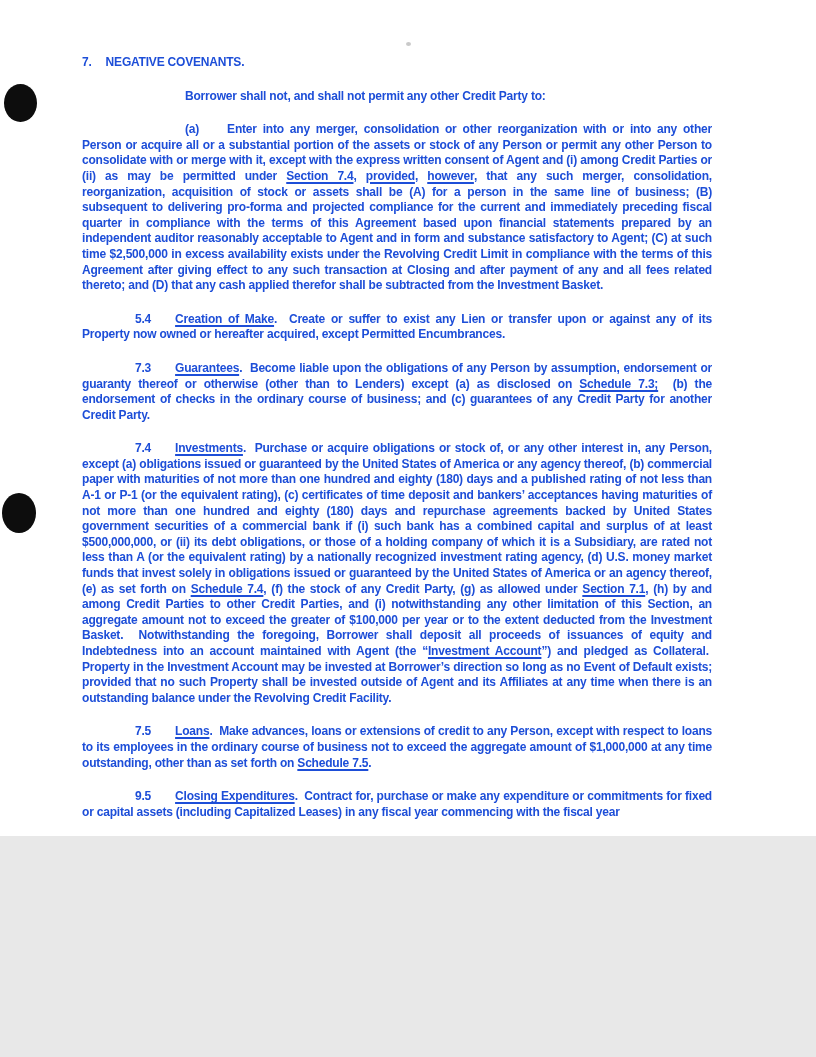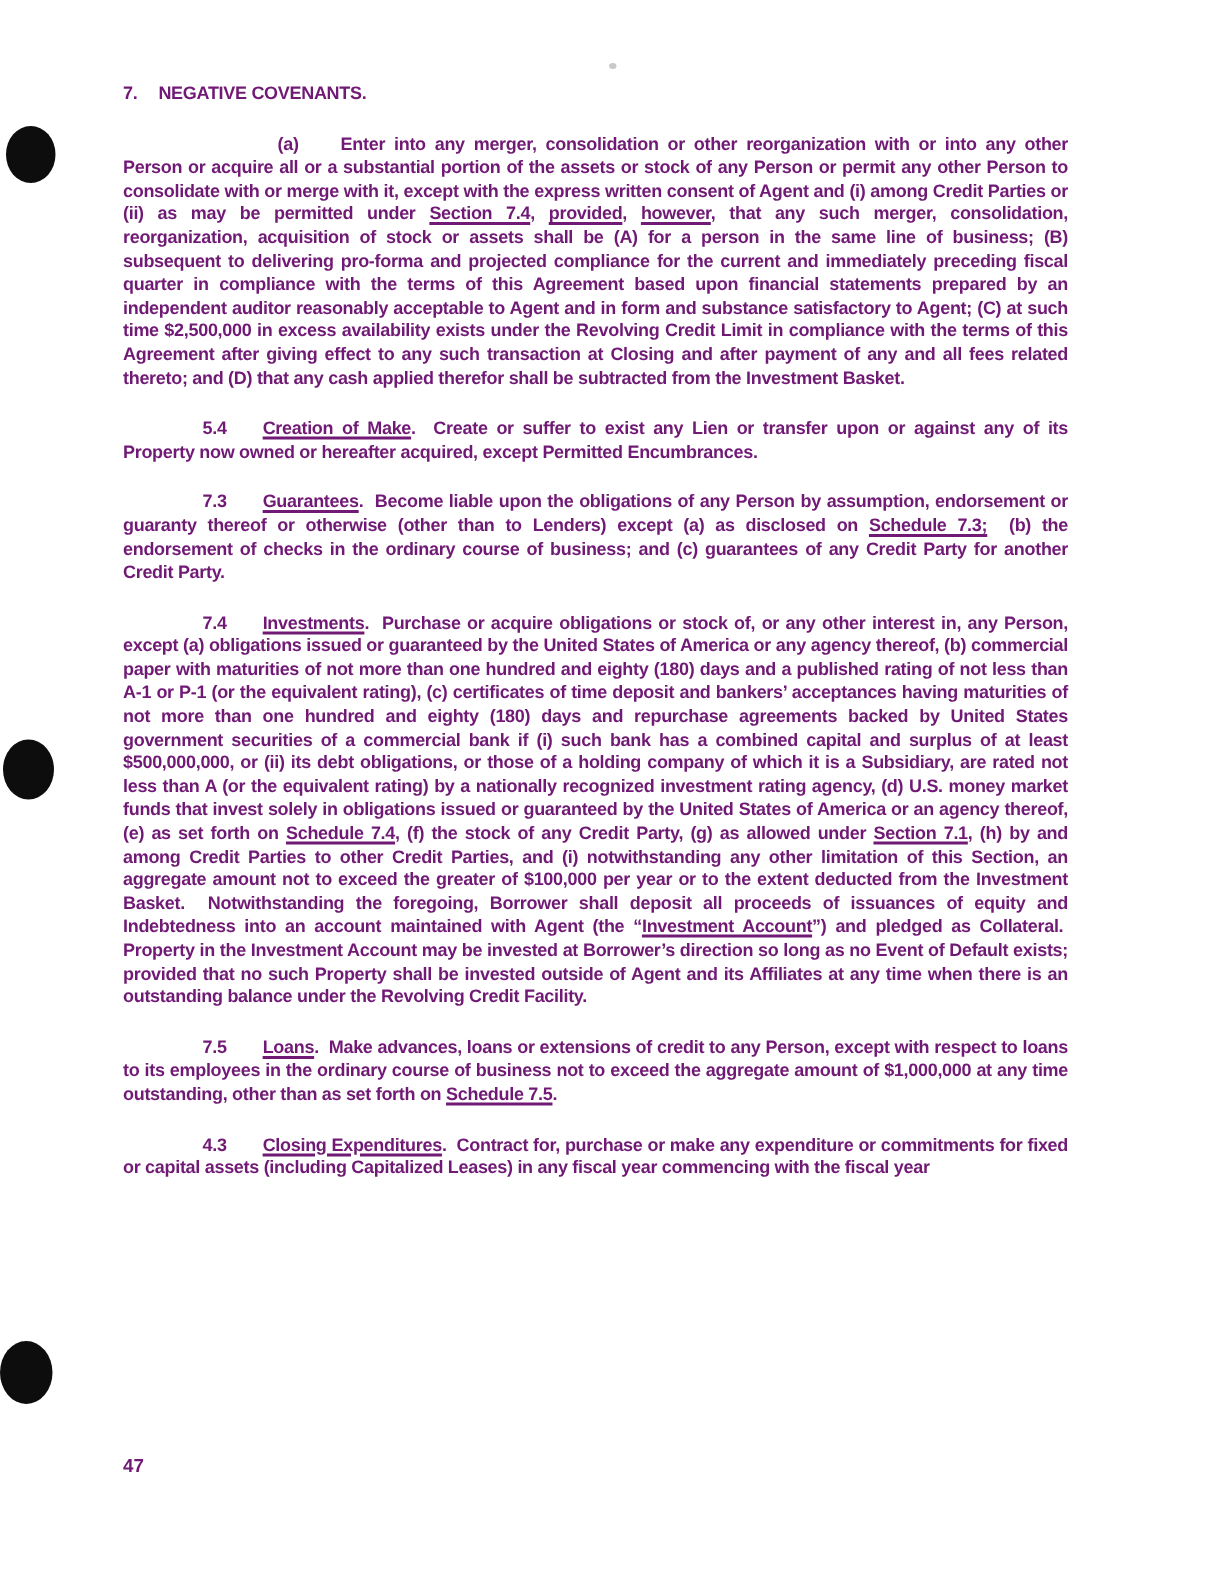--- a/index.html
+++ b/index.html
@@ -1,22 +1,22 @@
 <!DOCTYPE html>
 <html><head>
 <meta charset="utf-8">
 <style>
   html,body{margin:0;padding:0;background:#e8e8e8;}
   .page{
     position:relative;
-    width:816px;height:1057px;
+    width:816px;height:836px;
     background:#ffffff;
     overflow:hidden;
     font-family:"Liberation Sans","DejaVu Sans",sans-serif;
-    color:#701a75;
+    color:#1d4ed8;
   }
   .punch{
     position:absolute;
     background:#0d0d0d;
     border-radius:50%;
   }
   .punch.p1{left:4px;top:84px;width:33px;height:38px;}
   .punch.p2{left:2px;top:493px;width:34px;height:40px;}
   .punch.p3{left:0px;top:894px;width:35px;height:42px;}
   .speck{
@@ -60,22 +60,23 @@
 <body>
 
 <div class="page">
   <div class="punch p1"></div>
   <div class="punch p2"></div>
   <div class="punch p3"></div>
   <div class="speck"></div>
 
   <div class="content">
       <p class="para indent-none"><span>7.</span><span class="tab" style="width: 14px;"></span><span>NEGATIVE COVENANTS.</span></p>
+      <p class="para indent-wide"><span>Borrower shall not, and shall not permit any other Credit Party to:</span></p>
       <p class="para indent-wide"><span>(a)</span><span class="tab" style="width: 28px;"></span><span>Enter into any merger, consolidation or other reorganization with or into any other Person or acquire all or a substantial portion of the assets or stock of any Person or permit any other Person to consolidate with or merge with it, except with the express written consent of Agent and (i) among Credit Parties or (ii) as may be permitted under </span><span class="u">Section 7.4</span><span>, </span><span class="u">provided</span><span>, </span><span class="u">however</span><span>, that any such merger, consolidation, reorganization, acquisition of stock or assets shall be (A) for a person in the same line of business; (B) subsequent to delivering pro-forma and projected compliance for the current and immediately preceding fiscal quarter in compliance with the terms of this Agreement based upon financial statements prepared by an independent auditor reasonably acceptable to Agent and in form and substance satisfactory to Agent; (C) at such time $2,500,000 in excess availability exists under the Revolving Credit Limit in compliance with the terms of this Agreement after giving effect to any such transaction at Closing and after payment of any and all fees related thereto; and (D) that any cash applied therefor shall be subtracted from the Investment Basket.</span></p>
       <p class="para indent-num"><span>5.4</span><span class="tab" style="width: 24px;"></span><span class="u">Creation of Make</span><span>.&nbsp; Create or suffer to exist any Lien or transfer upon or against any of its Property now owned or hereafter acquired, except Permitted Encumbrances.</span></p>
       <p class="para indent-num"><span>7.3</span><span class="tab" style="width: 24px;"></span><span class="u">Guarantees</span><span>.&nbsp; Become liable upon the obligations of any Person by assumption, endorsement or guaranty thereof or otherwise (other than to Lenders) except (a) as disclosed on </span><span class="u">Schedule 7.3;</span><span>&nbsp; (b) the endorsement of checks in the ordinary course of business; and (c) guarantees of any Credit Party for another Credit Party.</span></p>
       <p class="para indent-num"><span>7.4</span><span class="tab" style="width: 24px;"></span><span class="u">Investments</span><span>.&nbsp; Purchase or acquire obligations or stock of, or any other interest in, any Person, except (a) obligations issued or guaranteed by the United States of America or any agency thereof, (b) commercial paper with maturities of not more than one hundred and eighty (180) days and a published rating of not less than A-1 or P-1 (or the equivalent rating), (c) certificates of time deposit and bankers’ acceptances having maturities of not more than one hundred and eighty (180) days and repurchase agreements backed by United States government securities of a commercial bank if (i) such bank has a combined capital and surplus of at least $500,000,000, or (ii) its debt obligations, or those of a holding company of which it is a Subsidiary, are rated not less than A (or the equivalent rating) by a nationally recognized investment rating agency, (d) U.S. money market funds that invest solely in obligations issued or guaranteed by the United States of America or an agency thereof, (e) as set forth on </span><span class="u">Schedule 7.4</span><span>, (f) the stock of any Credit Party, (g) as allowed under </span><span class="u">Section 7.1</span><span>, (h) by and among Credit Parties to other Credit Parties, and (i) notwithstanding any other limitation of this Section, an aggregate amount not to exceed the greater of $100,000 per year or to the extent deducted from the Investment Basket.&nbsp; Notwithstanding the foregoing, Borrower shall deposit all proceeds of issuances of equity and Indebtedness into an account maintained with Agent (the “</span><span class="u">Investment Account</span><span>”) and pledged as Collateral.&nbsp; Property in the Investment Account may be invested at Borrower’s direction so long as no Event of Default exists; provided that no such Property shall be invested outside of Agent and its Affiliates at any time when there is an outstanding balance under the Revolving Credit Facility.</span></p>
       <p class="para indent-num"><span>7.5</span><span class="tab" style="width: 24px;"></span><span class="u">Loans</span><span>.&nbsp; Make advances, loans or extensions of credit to any Person, except with respect to loans to its employees in the ordinary course of business not to exceed the aggregate amount of $1,000,000 at any time outstanding, other than as set forth on </span><span class="u">Schedule 7.5</span><span>.</span></p>
-      <p class="para indent-num"><span>4.3</span><span class="tab" style="width: 24px;"></span><span class="u">Closing Expenditures</span><span>.&nbsp; Contract for, purchase or make any expenditure or commitments for fixed or capital assets (including Capitalized Leases) in any fiscal year commencing with the fiscal year</span></p>
+      <p class="para indent-num"><span>9.5</span><span class="tab" style="width: 24px;"></span><span class="u">Closing Expenditures</span><span>.&nbsp; Contract for, purchase or make any expenditure or commitments for fixed or capital assets (including Capitalized Leases) in any fiscal year commencing with the fiscal year</span></p>
     </div>
 
   <div class="page-number">47</div>
 </div>
 
 </body></html>

